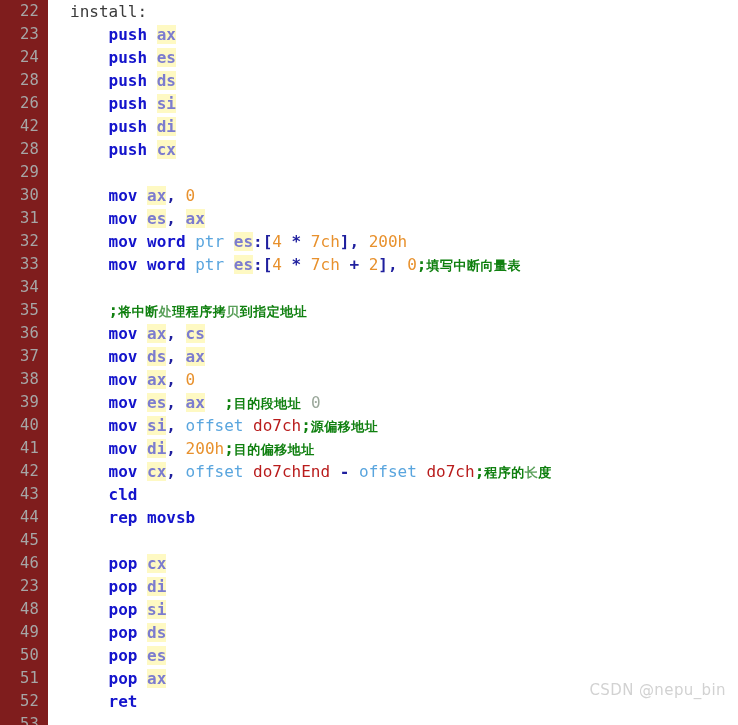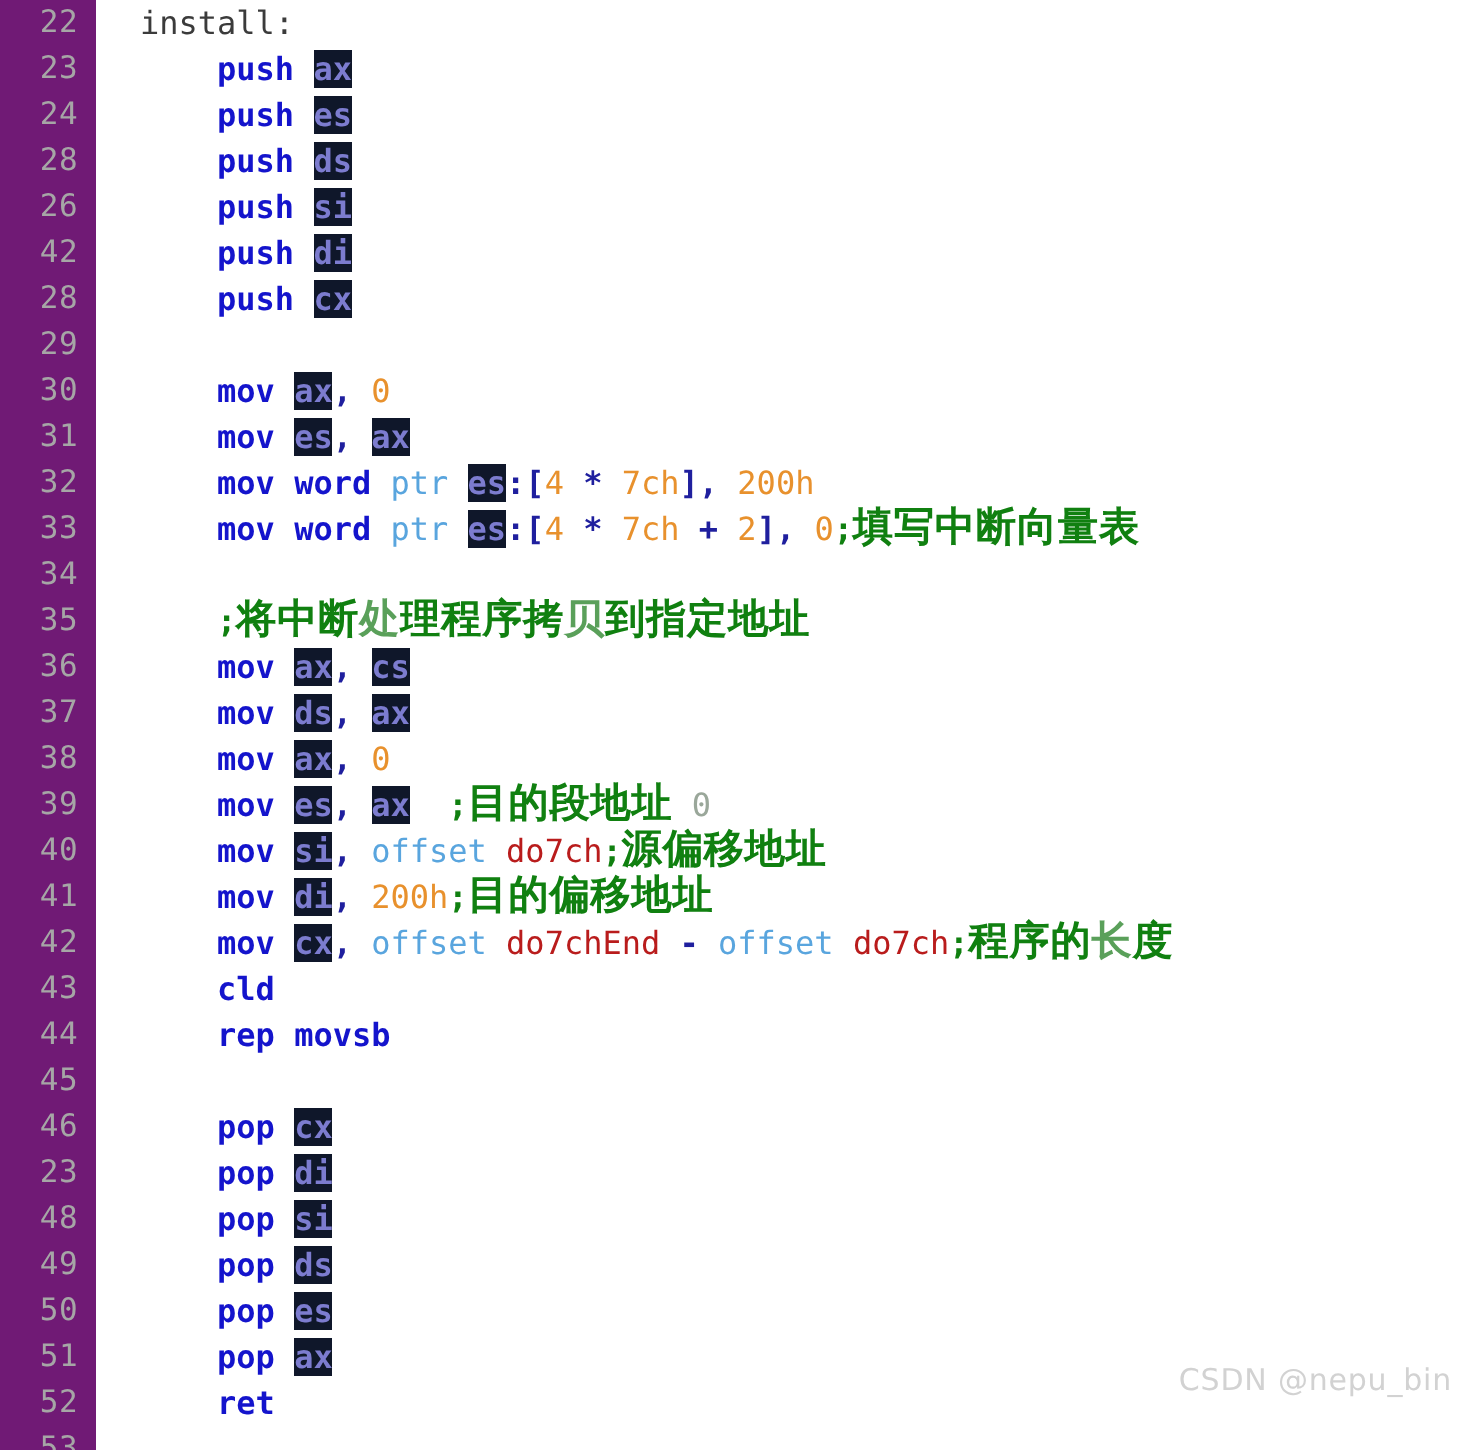--- a/index.html
+++ b/index.html
@@ -22,21 +22,21 @@
     overflow: hidden;
   }
 
   
   #gutter {
     position: absolute;
     left: 0;
     top: 0;
     width: 48px;
     height: 725px;
-    background: #701a75;
+    background: #7f1d1d;
     box-sizing: border-box;
   }
   #gutter-inner {
     position: absolute;
     left: 0;
     top: 0;
     width: 48px;
   }
   .gutter-num {
     height: 23px;
@@ -66,35 +66,35 @@
     padding-left: 6px;
     font-family: "DejaVu Sans Mono", "Liberation Mono", monospace;
     font-size: 16px;
     color: #333333;
   }
 
   
   .tok-plain    { color: #333333; }
   .tok-label    { color: #3b3b3b; }
   .tok-kw       { color: #1414cc; font-weight: bold; }
-  .tok-reg      { color: #7c7ccf; font-weight: bold; background: #0f172a; }
+  .tok-reg      { color: #7c7ccf; font-weight: bold; background: #fef9c3; }
   .tok-num      { color: #e8912d; }
   .tok-ptr      { color: #59a5de; }
   .tok-offset   { color: #59a5de; }
   .tok-ident    { color: #b91c1c; }
   .tok-punct    { color: #1f1f9e; font-weight: bold; }
   .tok-comment-cn { color: #108010; font-weight: bold; }
   .tok-comment-cn-lite { color: #5aa05a; font-weight: bold; }
   .tok-comment-sym { color: #108010; font-weight: bold; }
   .tok-comment-dim { color: #9aa79a; }
 
   
   .tok-comment-cn, .tok-comment-cn-lite {
     font-family: Liberation Mono, monospace;
-    font-size: 20px;
+    font-size: 13px;
     letter-spacing: 0.5px;
   }
 
   
   #watermark {
     position: absolute;
     right: 12px;
     bottom: 26px;
     font-family: "DejaVu Sans", "Liberation Sans", sans-serif;
     font-size: 15px;

